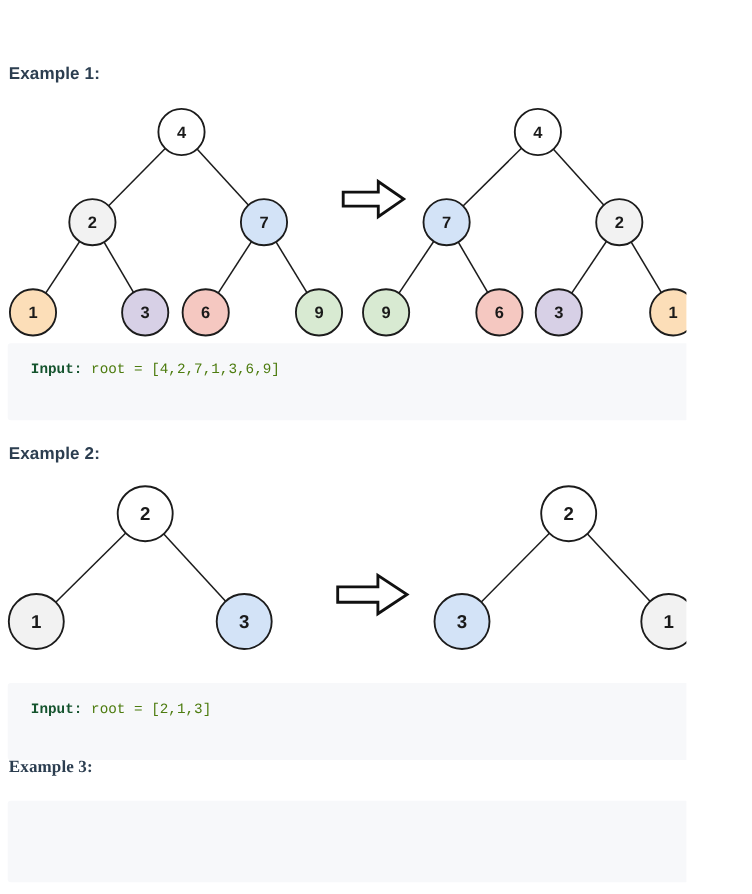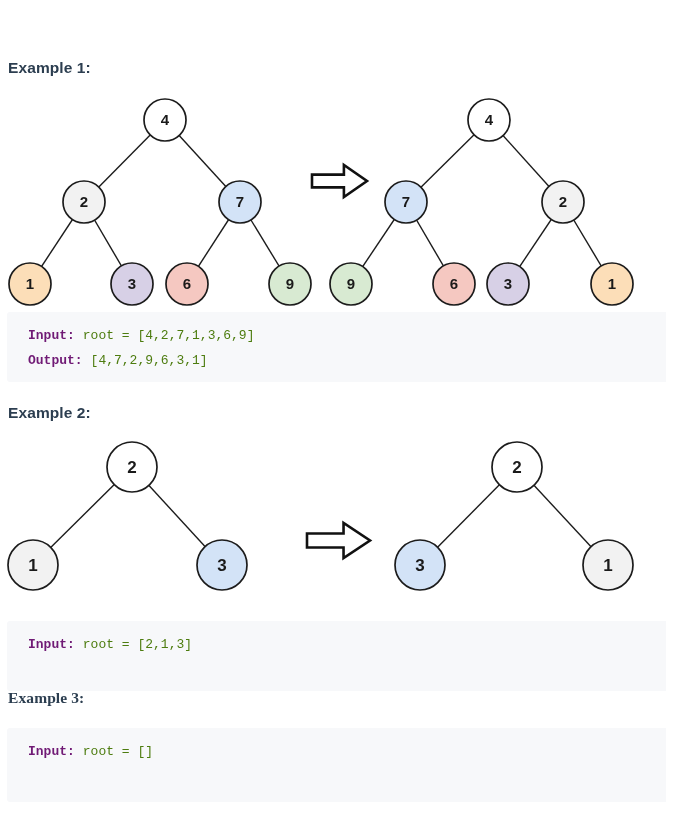--- a/index.html
+++ b/index.html
@@ -3,21 +3,20 @@
 <meta charset="utf-8">
 <style>
   html,body{margin:0;padding:0;background:#ffffff;}
   #screen{
     position:relative;
     width:624px;
     height:813px;
     background:#ffffff;
     font-family:"Liberation Sans", sans-serif;
     overflow:hidden;
-    padding-left:42px;
   }
   .example-heading{
     position:absolute;
     left:8px;
     font-size:15.5px;
     font-weight:bold;
     color:#2c3e50;
     letter-spacing:0.1px;
   }
   #heading-1{top:59px;}
@@ -38,21 +37,21 @@
     font-family:"Liberation Mono","DejaVu Sans Mono",monospace;
     font-size:13px;
     line-height:25px;
     color:#3b3b3b;
   }
   #code-box-1{top:312px;height:70px;}
   #code-box-2{top:621px;height:70px;}
   #code-box-3{top:728px;height:74px;}
   .io-label{
     font-weight:bold;
-    color:#701a75;
+    color:#14532d;
     margin-right:8px;
   }
   .io-value{color:#4d7c0f;}
 </style>
 </head>
 <body>
 
 <div id="screen">
 
   <div class="example-heading" id="heading-1">Example 1:</div>
@@ -96,21 +95,20 @@
       <circle cx="454" cy="194" r="21" fill="#f5c8c1" stroke="#1c1c1c" stroke-width="1.7"></circle>
       <text x="454" y="194" dy="0.35em" text-anchor="middle" font-size="15" font-weight="bold" fill="#1a1a1a">6</text>
       <circle cx="508" cy="194" r="21" fill="#d7d0e6" stroke="#1c1c1c" stroke-width="1.7"></circle>
       <text x="508" y="194" dy="0.35em" text-anchor="middle" font-size="15" font-weight="bold" fill="#1a1a1a">3</text>
       <circle cx="612" cy="194" r="21" fill="#fcdeb8" stroke="#1c1c1c" stroke-width="1.7"></circle>
       <text x="612" y="194" dy="0.35em" text-anchor="middle" font-size="15" font-weight="bold" fill="#1a1a1a">1</text>
     </svg>
 
   <div class="code-box" id="code-box-1">
     <div class="io-line"><span class="io-label">Input:</span><span class="io-value">root = [4,2,7,1,3,6,9]</span></div>
-    <div class="io-line"><span class="io-label">Output:</span><span class="io-value">[4,7,2,9,6,3,1]</span></div>
   </div>
 
   <div class="example-heading" id="heading-2">Example 2:</div>
 
   <svg class="tree-canvas" id="tree-svg-2" width="684" height="156">
       <line x1="132" y1="30" x2="33" y2="128" stroke="#1c1c1c" stroke-width="1.4"></line>
       <line x1="132" y1="30" x2="222" y2="128" stroke="#1c1c1c" stroke-width="1.4"></line>
       <line x1="517" y1="30" x2="420" y2="128" stroke="#1c1c1c" stroke-width="1.4"></line>
       <line x1="517" y1="30" x2="608" y2="128" stroke="#1c1c1c" stroke-width="1.4"></line>
       <polygon points="307,96.5 343.54,96.5 343.54,86 370,103.5 343.54,121 343.54,110.5 307,110.5" fill="#ffffff" stroke="#111111" stroke-width="2.6" stroke-linejoin="miter"></polygon>
@@ -128,16 +126,15 @@
       <text x="608" y="128" dy="0.35em" text-anchor="middle" font-size="17" font-weight="bold" fill="#1a1a1a">1</text>
     </svg>
 
   <div class="code-box" id="code-box-2">
     <div class="io-line"><span class="io-label">Input:</span><span class="io-value">root = [2,1,3]</span></div>
   </div>
 
   <div class="example-heading" id="heading-3">Example 3:</div>
 
   <div class="code-box" id="code-box-3">
-    <div class="io-line"><span class="io-label">Input:</span><span class="io-value">root = []</span></div>
   </div>
 
 </div>
 
 </body></html>

